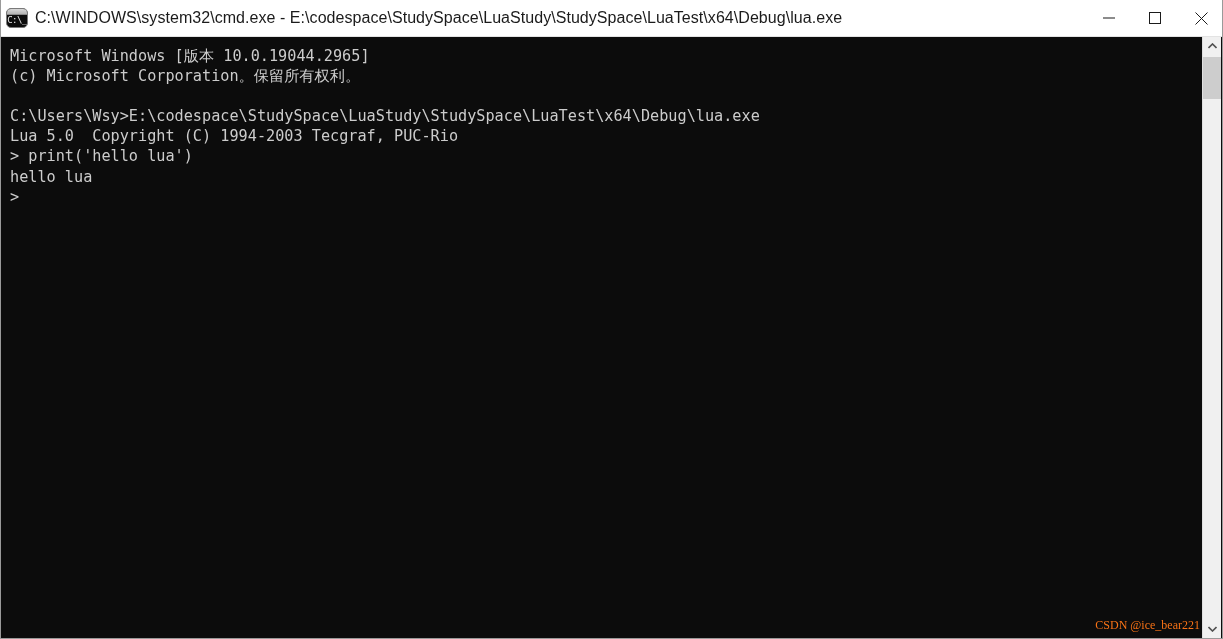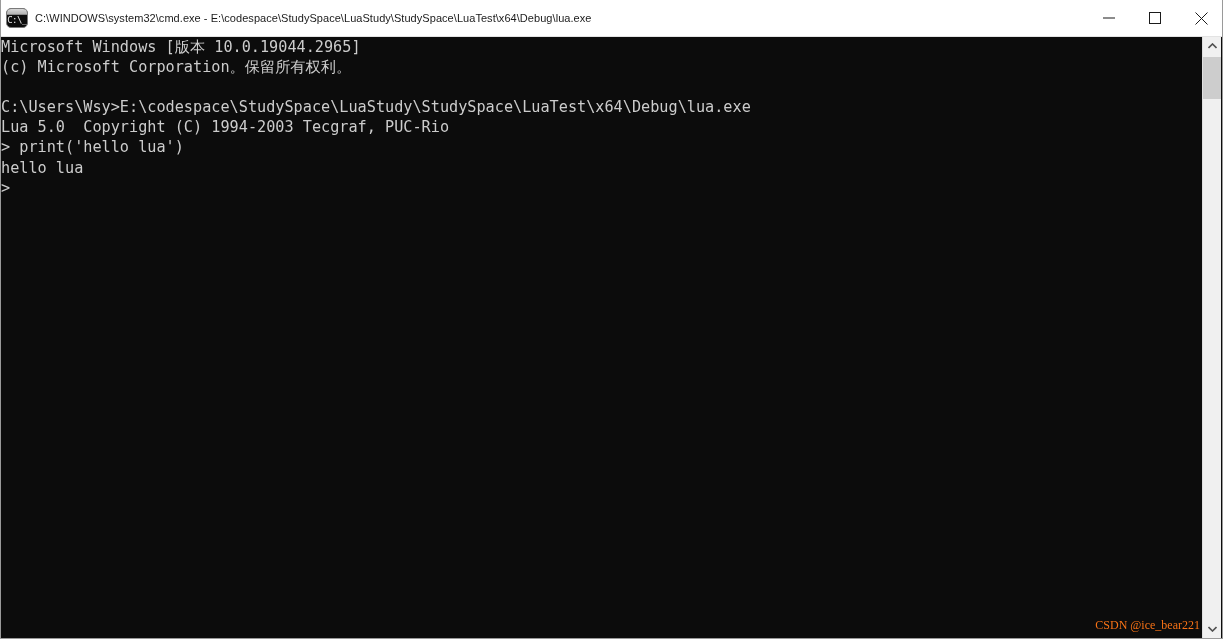--- a/index.html
+++ b/index.html
@@ -61,21 +61,21 @@
     position: absolute;
     top: 6px; left: 0; right: 0;
     text-align: center;
     color: #e8e8e8;
     font-family: "DejaVu Sans Mono", monospace;
     font-size: 9px;
     line-height: 11px;
     letter-spacing: -0.5px;
   }
   .title-text {
-    font-size: 11px;
+    font-size: 16px;
     color: #1b1b1b;
     white-space: nowrap;
     letter-spacing: 0.05px;
     flex: 1 1 auto;
     overflow: hidden;
   }
 
   .win-controls {
     display: flex;
     height: 37px;
@@ -101,21 +101,21 @@
     left: 0;
     width: 1203px;
     height: 601px;
     background: #0c0c0c;
     overflow: hidden;
     padding: 0;
     box-sizing: border-box;
   }
   .console-text {
     margin: 0;
-    padding: 0;
+    padding: 9px;
     font-family: "DejaVu Sans Mono", monospace;
     font-size: 15.2px;
     line-height: 20.1px;
     color: #cccccc;
     white-space: pre;
     letter-spacing: 0px;
   }
 
   
   .scrollbar {

